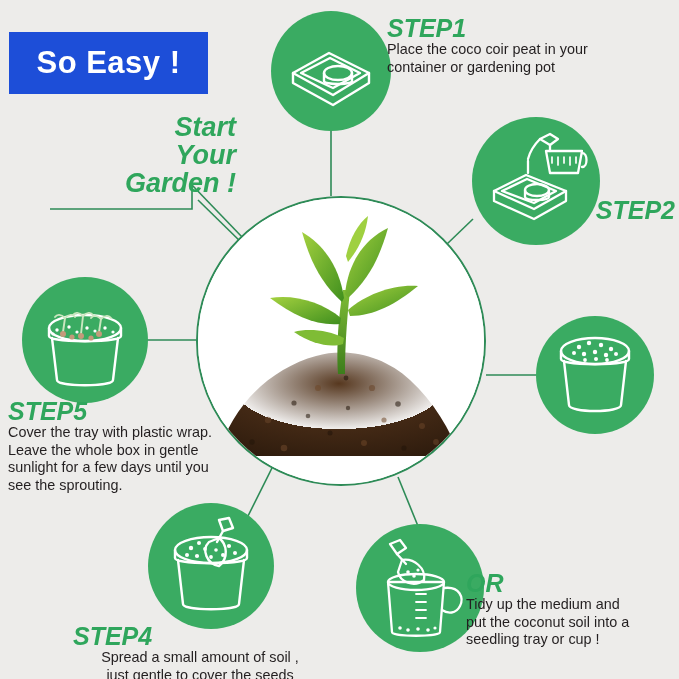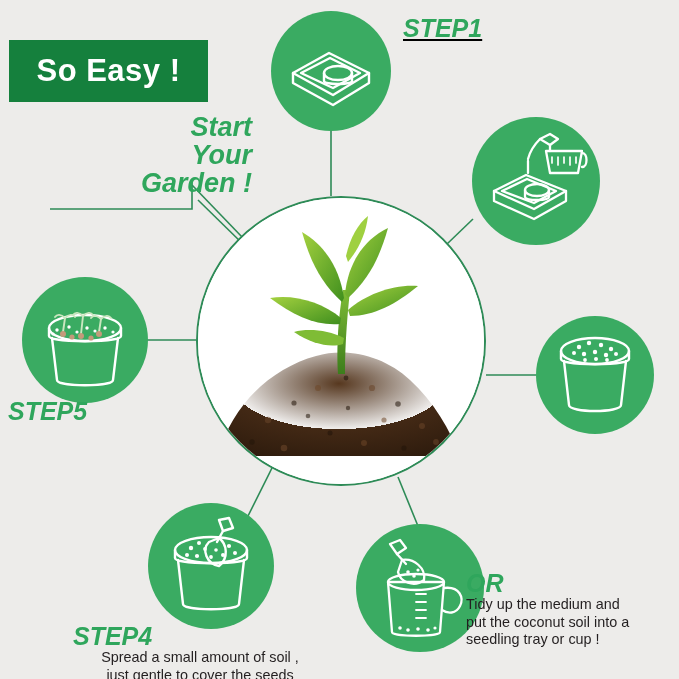--- a/index.html
+++ b/index.html
@@ -10,32 +10,32 @@
     overflow:hidden;
     position:relative;
   }
   .stage{position:absolute;inset:0;width:679px;height:679px;}
 
   
   .lines{position:absolute;left:0;top:0;width:679px;height:679px;}
 
   
   .banner{
-    position:absolute;left:9px;top:40px;width:199px;height:62px;
-    background:#15803d;
+    position:absolute;left:9px;top:32px;width:199px;height:62px;
+    background:#1d4ed8;
     display:flex;align-items:center;justify-content:center;
   }
   .banner span{
     color:#ffffff;font-size:31px;font-weight:bold;letter-spacing:.5px;
     font-family:"Liberation Sans", sans-serif;
   }
 
   
   .syg{
-    position:absolute;left:62px;top:113px;width:190px;
+    position:absolute;left:46px;top:113px;width:190px;
     text-align:right;
     color:#2fa65c;font-style:italic;font-weight:bold;
     font-size:27px;line-height:28px;
     font-family:"Liberation Sans", sans-serif;
     white-space:pre-line;
   }
 
   
   .hero{
     position:absolute;left:196px;top:196px;width:290px;height:290px;
@@ -161,22 +161,24 @@
     <svg width="92" height="92" viewBox="0 0 92 92">
       <g fill="none" stroke="#ffffff" stroke-width="2.4" stroke-linejoin="round" stroke-linecap="round">
         <path d="M8 48 L44 28 L84 48 L48 70 Z"></path>
         <path d="M8 48 L8 58 L48 80 L84 58 L84 48"></path>
         <path d="M16 48 L45 33 L75 48 L48 63 Z"></path>
         <ellipse cx="53" cy="48" rx="14" ry="7"></ellipse>
         <path d="M39 48 L39 56 C39 60 67 60 67 56 L67 48"></path>
       </g>
     </svg>
   </div>
-  <div class="blk al" style="left:403px;top:15px;width:270px;text-decoration:underline;">
+  <div class="blk al" style="left:387px;top:15px;width:270px;">
     <div class="step-title">STEP1</div>
+    <div class="step-body">Place the coco coir peat in your
+container or gardening pot</div>
   </div>
 
   <div class="node" style="left:472px;top:117px;width:128px;height:128px;">
     <svg width="104" height="104" viewBox="0 0 104 104">
       <g fill="none" stroke="#ffffff" stroke-width="2.3" stroke-linejoin="round" stroke-linecap="round">
 
         <path d="M56 10 L66 5 L74 10 L66 16 Z"></path>
         <path d="M56 10 C50 16 46 22 44 30"></path>
         <path d="M66 16 L66 22"></path>
         <path d="M62 22 L98 22 L94 44 L66 44 Z"></path>
@@ -193,20 +195,21 @@
 
         <path d="M10 62 L42 46 L82 62 L50 80 Z"></path>
         <path d="M10 62 L10 72 L50 90 L82 72 L82 62"></path>
         <path d="M18 62 L43 50 L72 62 L50 74 Z"></path>
         <ellipse cx="53" cy="61" rx="12" ry="6"></ellipse>
         <path d="M41 61 L41 68 C41 72 65 72 65 68 L65 61"></path>
       </g>
     </svg>
   </div>
   <div class="blk ar" style="left:393px;top:197px;width:282px;">
+    <div class="step-title">STEP2</div>
   </div>
 
   <div class="node" style="left:536px;top:316px;width:118px;height:118px;">
     <svg width="92" height="92" viewBox="0 0 92 92">
       <g fill="none" stroke="#ffffff" stroke-width="2.4" stroke-linejoin="round" stroke-linecap="round">
         <ellipse cx="46" cy="22" rx="34" ry="13"></ellipse>
         <path d="M12 22 L12 30 C12 37 80 37 80 30 L80 22"></path>
         <path d="M15 32 L20 76 C20 84 72 84 72 76 L77 32"></path>
       </g>
       <g fill="#ffffff">
@@ -328,15 +331,19 @@
           <circle cx="70" cy="38" r="1.7"></circle>
         <circle cx="78" cy="42" r="1.6"></circle>
           <circle cx="42" cy="42" r="1.6"></circle>
         <circle cx="60" cy="41" r="1.6"></circle>
           <circle cx="18" cy="44" r="1.5"></circle>
       </g>
     </svg>
   </div>
   <div class="blk al" style="left:8px;top:398px;width:250px;">
     <div class="step-title">STEP5</div>
+    <div class="step-body">Cover the tray with plastic wrap.
+Leave the whole box in gentle
+sunlight for a few days until you
+see the sprouting.</div>
   </div>
 
 </div>
 
 </body></html>

